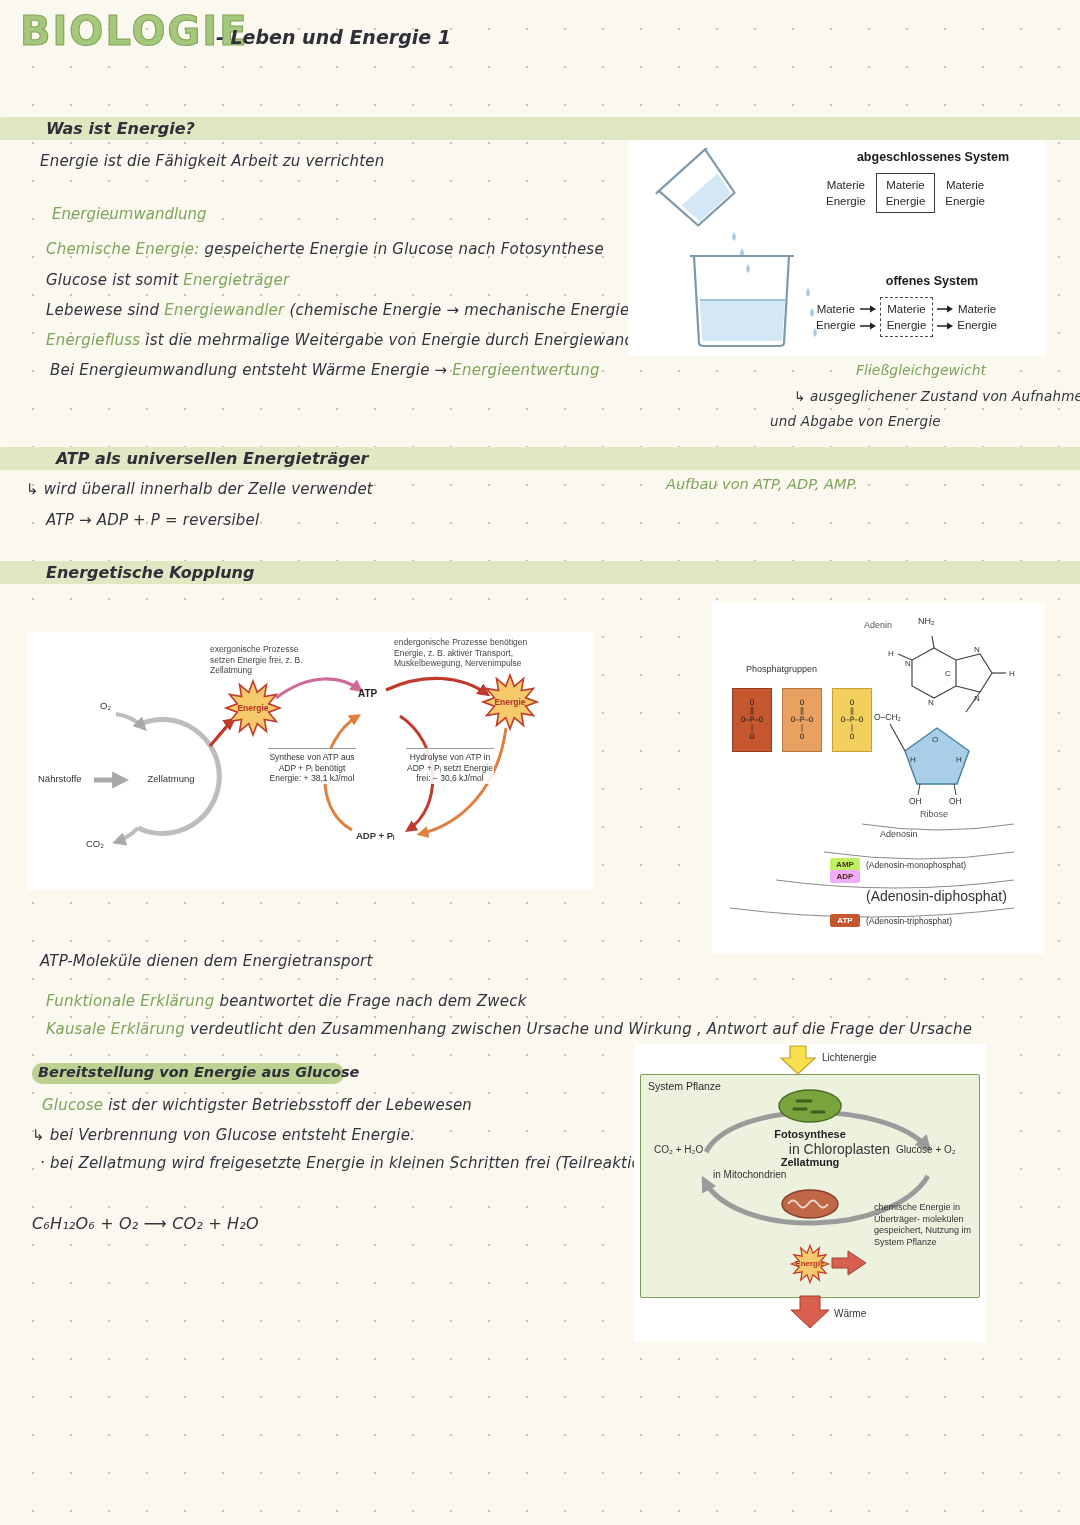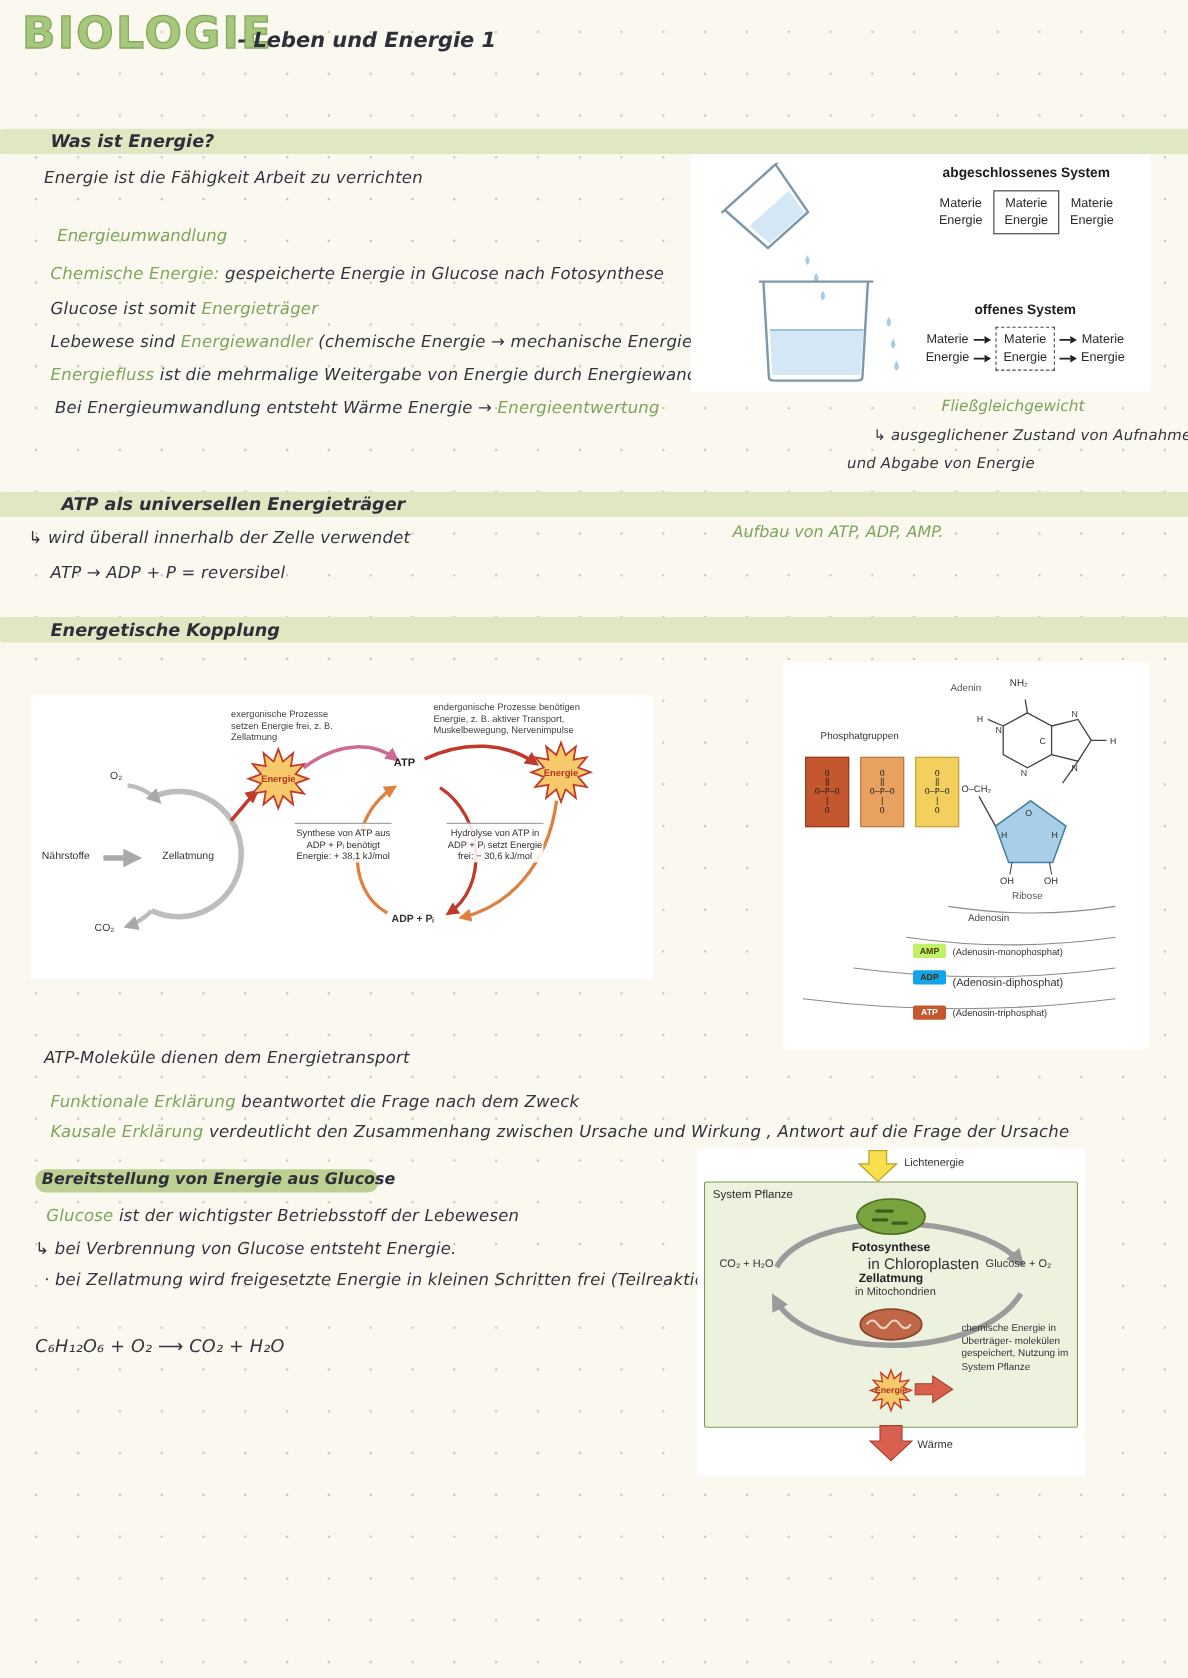--- a/index.html
+++ b/index.html
@@ -14,21 +14,21 @@
   .hw span+span{margin-left:5px}
   .g{color:#7da45a}
   .hwg{position:absolute;font-family:"DejaVu Sans",sans-serif;font-style:italic;color:#7da45a;white-space:nowrap}
   .hl{position:absolute;left:-8px;right:-10px;height:23px;background:#dfe8c3;border-radius:12px}
   .sechead{position:absolute;font-family:"DejaVu Sans",sans-serif;font-style:italic;font-weight:bold;font-size:16px;color:#2f2f3a;white-space:nowrap}
   .panel{position:absolute;background:#fff;border-radius:2px}
   .pt{position:absolute;color:#333;font-family:"Liberation Sans",sans-serif}
   .title{position:absolute;font-family:"DejaVu Sans",sans-serif;font-weight:800;font-size:40px;letter-spacing:2px;color:#a6c87d;-webkit-text-stroke:1.2px #85a95c;white-space:nowrap}
   .subtitle{position:absolute;font-family:"DejaVu Sans",sans-serif;font-style:italic;font-weight:bold;font-size:19px;color:#2f2f3a;white-space:nowrap}
   .sys-title{font-weight:bold;font-size:12.5px;color:#1c1c1c;text-align:center;margin-bottom:9px}
-  .sys-row{display:flex;justify-content:center;align-items:center;gap:10px}
+  .sys-row{display:flex;justify-content:flex-start;align-items:center;gap:10px}
   .sys-cell{font-size:11.5px;color:#2a2a2a;text-align:center;line-height:16px;white-space:nowrap}
   .boxed{border:1.5px solid #3a3a3a;padding:3px 9px}
   .dashedbox{border:1.5px dashed #4a4a4a;padding:3px 6px}
   .arrs{display:flex;flex-direction:column;gap:9px}
   .dt{position:absolute;font-size:8.5px;line-height:1.25;color:#444;font-family:"Liberation Sans",sans-serif}
   .procbox{position:absolute;width:88px;border-top:1px solid #999;padding-top:3px;font-size:8.5px;line-height:1.25;color:#333;text-align:center;background:rgba(255,255,255,.88);font-family:"Liberation Sans",sans-serif}
   .starlabel{position:absolute;width:60px;text-align:center;font-size:8.5px;font-weight:bold;color:#b23222;font-family:"Liberation Sans",sans-serif}
   .phos{position:absolute;width:40px;height:64px;border:1px solid #8a5a20;display:flex;flex-direction:column;align-items:center;justify-content:center;font-size:7.5px;line-height:1.12;color:#1a1a1a;font-family:"DejaVu Sans Mono",monospace}
   .chip{position:absolute;width:30px;height:13px;font-size:8px;font-weight:bold;text-align:center;line-height:13px;border-radius:2px}
   .atom{font-size:8px;fill:#333;font-family:"Liberation Sans",sans-serif}
@@ -259,22 +259,22 @@
         <div>|</div>
         <div>O</div>
     </div>
     <div class="pt" style="left:162px;top:110px;font-size:8.5px">O–CH₂</div>
     <div class="pt" style="left:197px;top:194px;font-size:8.5px">OH</div>
     <div class="pt" style="left:237px;top:194px;font-size:8.5px">OH</div>
     <div class="pt" style="left:208px;top:207px;font-size:9px;color:#555">Ribose</div>
     <div class="pt" style="left:168px;top:227px;font-size:9px;color:#444">Adenosin</div>
     <div class="chip" style="left:118px;top:256px;background:#bef264;color:#4a3a08">AMP</div>
     <div class="pt" style="left:154px;top:258px;font-size:8.5px">(Adenosin-monophosphat)</div>
-    <div class="chip" style="left:118px;top:280px;background:#0ea5e9;color:#4a2a08">ADP</div>
-    <div class="pt" style="left:154px;top:286px;font-size:10px">(Adenosin-diphosphat)</div>
+    <div class="chip" style="left:118px;top:268px;background:#f0abfc;color:#4a2a08">ADP</div>
+    <div class="pt" style="left:154px;top:286px;font-size:14px">(Adenosin-diphosphat)</div>
     <div class="chip" style="left:118px;top:312px;background:#c4572e;color:#fff">ATP</div>
     <div class="pt" style="left:154px;top:314px;font-size:8.5px">(Adenosin-triphosphat)</div>
   </div>
 
   <div class="hw" style="left:40px;top:952px"><span>ATP-Moleküle dienen dem Energietransport</span></div>
   <div class="hw" style="left:46px;top:1020px">
     <span class="g">Kausale Erklärung</span><span>verdeutlicht den Zusammenhang zwischen Ursache und Wirkung , Antwort auf die Frage der Ursache</span>
   </div>
   <div class="hw" style="left:46px;top:992px">
     <span class="g">Funktionale Erklärung</span><span>beantwortet die Frage nach dem Zweck</span>
@@ -316,21 +316,21 @@
         <polygon points="30,0 17.4,4.7 26,15 12.7,12.7 15,26 4.7,17.4 0,30 -4.7,17.4 -15,26 -12.7,12.7 -26,15 -17.4,4.7 -30,0 -17.4,-4.7 -26,-15 -12.7,-12.7 -15,-26 -4.7,-17.4 0,-30 4.7,-17.4 15,-26 12.7,-12.7 26,-15 17.4,-4.7" fill="#f6c96b" stroke="#c23b2a" stroke-width="2"></polygon>
       </g>
       <polygon points="198,214 214,214 214,207 232,219 214,231 214,224 198,224" fill="#d9604f" stroke="#a33f2d" stroke-width="1"></polygon>
       <polygon points="166,252 186,252 186,266 195,266 176,284 157,266 166,266" fill="#d9604f" stroke="#a33f2d" stroke-width="1"></polygon>
     </svg>
     <div class="pt" style="left:188px;top:8px;font-size:10px">Lichtenergie</div>
     <div class="pt" style="left:14px;top:36px;font-size:10.5px;color:#2a2a2a">System Pflanze</div>
     <div class="pt" style="left:96px;top:84px;width:160px;text-align:center;font-size:11px;font-weight:bold;color:#222">Fotosynthese</div>
     <div class="pt" style="left:96px;top:97px;width:160px;text-align:right;font-size:14px">in Chloroplasten</div>
     <div class="pt" style="left:96px;top:112px;width:160px;text-align:center;font-size:11px;font-weight:bold;color:#222">Zellatmung</div>
-    <div class="pt" style="left:100px;top:125px;width:160px;text-align:center;font-size:10px">in Mitochondrien</div>
+    <div class="pt" style="left:79px;top:125px;width:160px;font-size:10px">in Mitochondrien</div>
     <div class="pt" style="left:20px;top:100px;font-size:10px">CO₂ + H₂O</div>
     <div class="pt" style="left:262px;top:100px;font-size:10px">Glucose + O₂</div>
     <div class="pt" style="left:240px;top:158px;width:100px;font-size:9px;line-height:1.3">chemische Energie in Überträger- molekülen gespeichert, Nutzung im System Pflanze</div>
     <div class="starlabel" style="left:146px;top:215px;font-size:8px">Energie</div>
     <div class="pt" style="left:200px;top:264px;font-size:10px">Wärme</div>
   </div>
 
 </div>
 
 </body></html>

